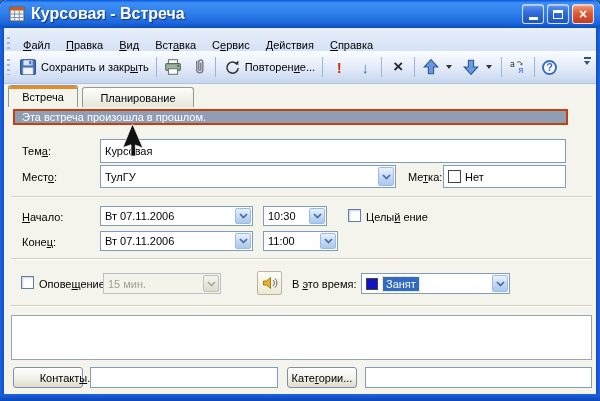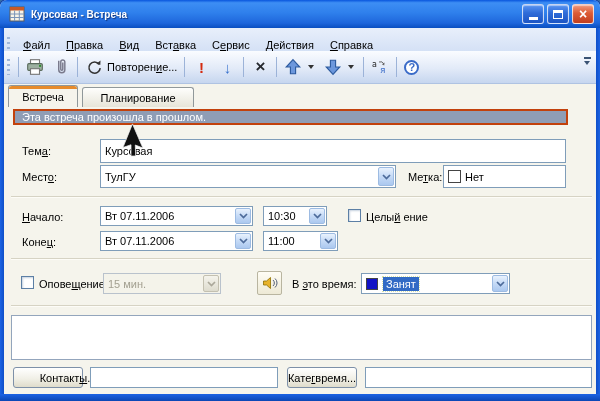--- a/index.html
+++ b/index.html
@@ -9,21 +9,21 @@
     box-shadow:0 0 0 1px #0A3CA8;}
   
   .titlebar{position:absolute;left:0;top:0;width:600px;height:28px;
     background:linear-gradient(180deg,#0855DD 0%,#3D8EF4 10%,#2F80EC 45%,#1E66DC 82%,#0A4FC0 100%);
     display:flex;align-items:center;}
   .border-l,.border-r{position:absolute;top:28px;bottom:0;width:4px;
     background:linear-gradient(90deg,#1C63E4,#0F4FC8);}
   .border-l{left:0;} .border-r{right:0;background:linear-gradient(90deg,#0F4FC8,#1C63E4);}
   .border-b{position:absolute;left:0;bottom:0;width:600px;height:7px;
     background:linear-gradient(180deg,#1C63E4,#0B46B4);}
-  .title-text{color:#fff;font-weight:bold;font-size:10px;margin-left:6px;text-shadow:1px 1px 1px rgba(0,0,40,.55);}
+  .title-text{color:#fff;font-weight:bold;font-size:16px;margin-left:6px;text-shadow:1px 1px 1px rgba(0,0,40,.55);}
   .app-icon{width:16px;height:16px;margin-left:9px;flex:0 0 auto;}
   .winbtns{position:absolute;right:6px;top:4px;display:flex;gap:3px;}
   .wbtn{width:22px;height:20px;border:1px solid rgba(255,255,255,.75);border-radius:3px;
     display:flex;align-items:center;justify-content:center;color:#fff;
     background:linear-gradient(180deg,#5A95F2,#2E6BD8 45%,#1D55C4);box-shadow:inset 0 1px 1px rgba(255,255,255,.5);}
   .wbtn.close{background:linear-gradient(180deg,#F09A7E,#DD5C35 45%,#C13E1F);font-weight:bold;font-size:14px;line-height:12px;}
   .min-glyph{width:9px;height:3px;background:#fff;margin-top:9px;}
   .max-glyph{width:10px;height:9px;border:1px solid #fff;border-top:3px solid #fff;}
   
   .menubar{position:absolute;left:4px;right:4px;top:28px;height:33px;
@@ -122,20 +122,29 @@
     <span class="mi"><span></span><u>П</u><span>равка</span></span>
     <span class="mi"><span></span><u>В</u><span>ид</span></span>
     <span class="mi"><span>Вст</span><u>а</u><span>вка</span></span>
     <span class="mi"><span>С</span><u>е</u><span>рвис</span></span>
     <span class="mi"><span></span><u>Д</u><span>ействия</span></span>
     <span class="mi"><span></span><u>С</u><span>правка</span></span>
   </div>
 
   <div class="toolbar">
     <span class="grip"></span>
+    <span class="tbtn">
+      <svg class="ticon" viewBox="0 0 16 16" width="16" height="16">
+        <rect x="1.5" y="1.5" width="13" height="13" rx="1" fill="#4A74C8" stroke="#23448C"></rect>
+        <rect x="4" y="2" width="8" height="4.5" fill="#DCE6F5"></rect>
+        <rect x="3.5" y="8.5" width="9" height="6" fill="#F2F2F2" stroke="#8899BB" stroke-width=".5"></rect>
+        <rect x="9" y="2.6" width="2" height="3" fill="#4A74C8"></rect>
+      </svg>
+      <span><span>Сохранить и закр</span><u>ы</u><span>ть</span></span>
+    </span>
     <span class="tsep"></span>
     <span class="tbtn">
       <svg class="ticon" viewBox="0 0 16 16" width="16" height="16">
         <rect x="4" y="1.5" width="8" height="4" fill="#fff" stroke="#777"></rect>
         <rect x="1.5" y="5" width="13" height="6" rx="1" fill="#9DB0A0" stroke="#5A6B5C"></rect>
         <rect x="4" y="9.5" width="8" height="5" fill="#fff" stroke="#777"></rect>
         <circle cx="12.5" cy="7" r="1" fill="#2E8B2E"></circle>
       </svg>
     </span>
     <span class="tbtn">
@@ -297,21 +306,21 @@
 
   <div class="sep" style="top:305px;"></div>
 
   <div class="notes"><span></span></div>
 
   <div class="btn" style="left:13px;top:367px;width:70px;padding-left:40px;">
       <span><span>Контакт</span><u>ы</u><span>...</span></span>
     </div>
   <div class="field" style="left:90px;top:367px;width:188px;"><span></span></div>
   <div class="btn" style="left:287px;top:367px;width:70px;">
-      <span><span>Кате</span><u>г</u><span>время...</span></span>
+      <span><span>Кате</span><u>г</u><span>ории...</span></span>
     </div>
   <div class="field" style="left:365px;top:367px;width:227px;"><span></span></div>
 
   <div class="cursor">
     <svg width="24" height="34" viewBox="0 0 13 20">
       <path d="M1,0.5 L1,15.5 L4.8,12.2 L7.3,18.4 L9.8,17.3 L7.2,11.4 L12,11.4 Z" fill="#111" stroke="#eee" stroke-width="0.4"></path>
     </svg>
   </div>
 
 </div>

